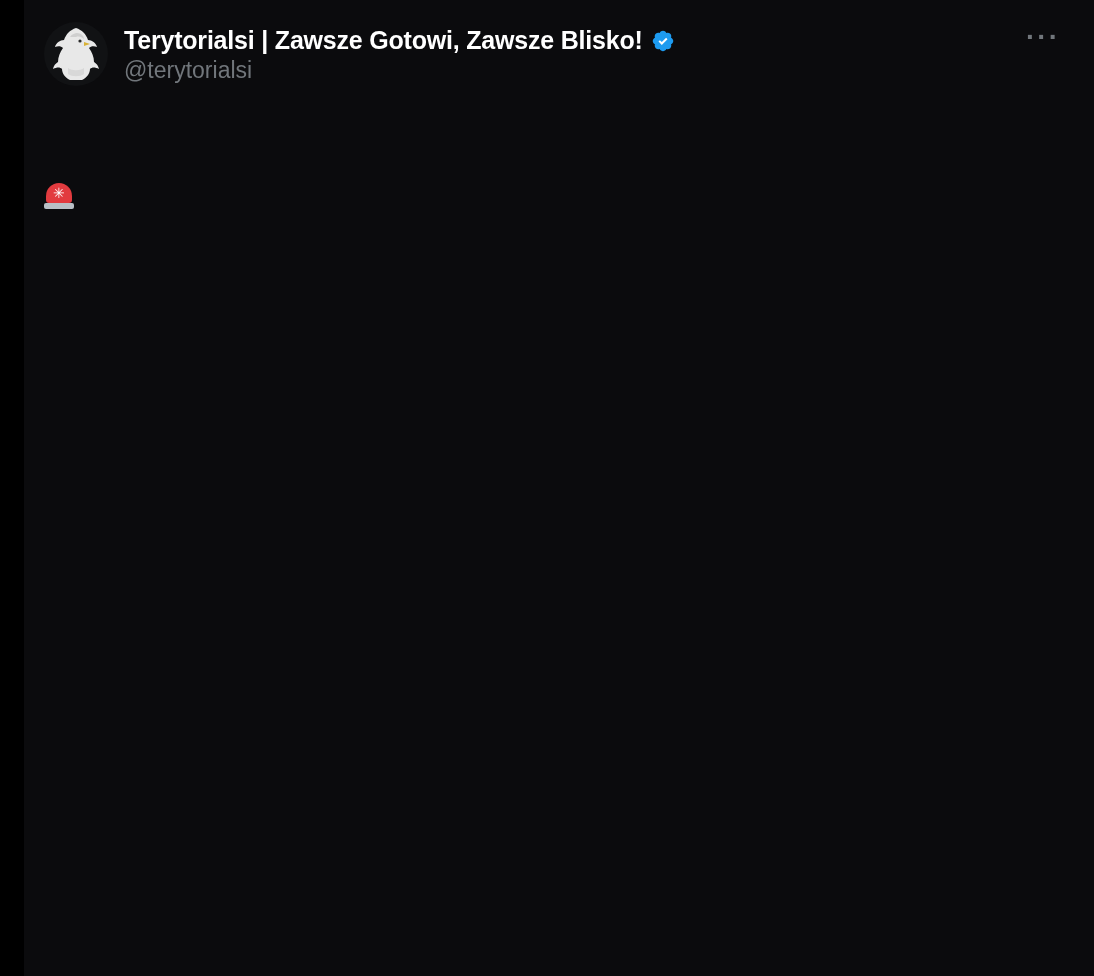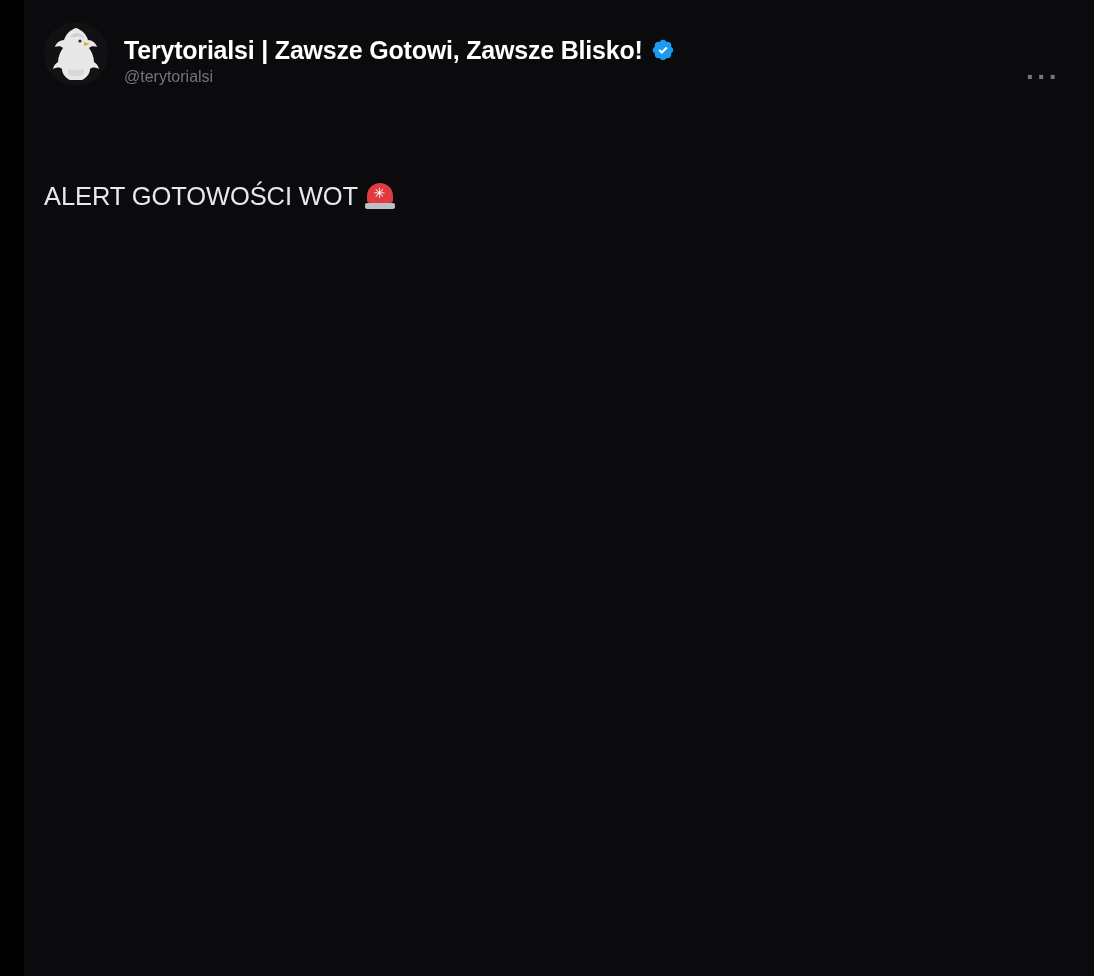--- a/index.html
+++ b/index.html
@@ -25,21 +25,21 @@
   .left-gutter {
     position: absolute;
     left: 0;
     top: 0;
     width: 24px;
     height: 976px;
     background: #000000;
   }
   .header {
     display: flex;
-    align-items: flex-end;
+    align-items: flex-start;
     margin-bottom: 18px;
   }
   .avatar {
     width: 64px;
     height: 64px;
     border-radius: 50%;
     background: #111214;
     flex: 0 0 64px;
     margin-right: 16px;
     position: relative;
@@ -66,21 +66,21 @@
     letter-spacing: -0.2px;
     white-space: nowrap;
   }
   .verified {
     width: 24px;
     height: 24px;
     flex: 0 0 24px;
     display: inline-block;
   }
   .handle {
-    font-size: 16px;
+    font-size: 23px;
     color: #71767b;
     margin-top: 2px;
     line-height: 1.2;
   }
   .more-btn {
     flex: 0 0 auto;
     color: #71767b;
     font-size: 28px;
     line-height: 18px;
     letter-spacing: 2px;
@@ -189,21 +189,21 @@
           </svg>
         </span>
       </div>
       <div class="handle">@terytorialsi</div>
     </div>
 
     <div class="more-btn">···</div>
   </div>
 
   <div class="body">
-    <div class="para"><span>ALERT GOTOWOŚCI WOT </span><span class="siren"><span class="siren-top"></span><span class="siren-star">✳</span><span class="siren-base"></span></span></div>
+    <div class="para"><span class="siren"><span class="siren-top"></span><span class="siren-star">✳</span><span class="siren-base"></span></span></div>
 
     <div class="gap"></div>
 
 
     <div class="gap"></div>
 
 
     
 
     

